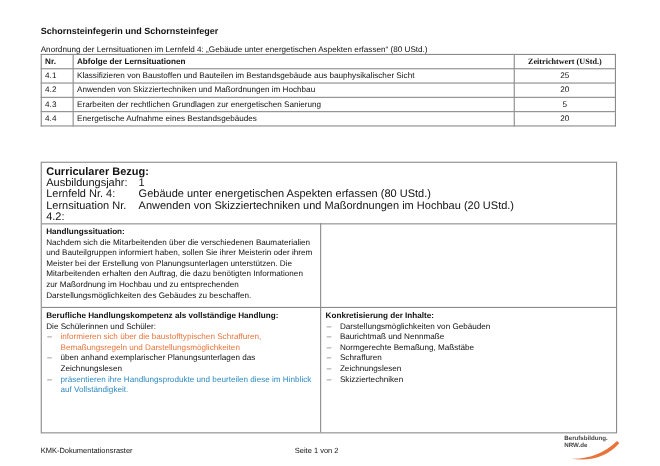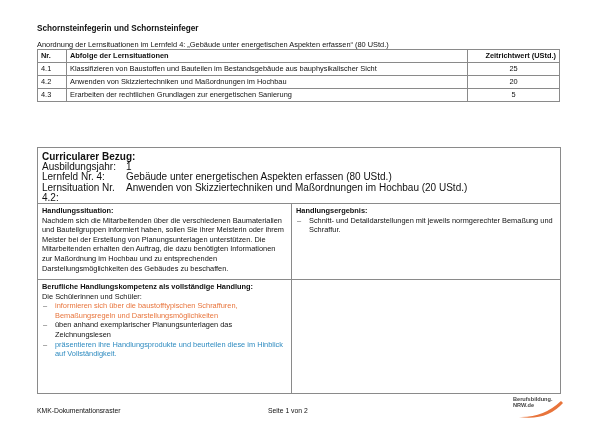--- a/index.html
+++ b/index.html
@@ -8,21 +8,21 @@
   .abs { position: absolute; }
   .title { left: 37px; top: 24px; font-size: 8.2px; font-weight: bold; }
   .caption { left: 37px; top: 40px; font-size: 7.4px; }
   table.ls { position: absolute; left: 37px; top: 49px; width: 523px;
              border-collapse: collapse; font-size: 7.4px; }
   table.ls td, table.ls th { border: 1px solid #8a8a8a; height: 12px; padding: 0 3px;
              line-height: 12px; text-align: left; font-weight: normal; }
   table.ls th { font-weight: bold; }
   table.ls .c-nr { width: 22px; }
   table.ls .c-time { width: 85px; text-align: center; }
-  table.ls th.c-time { text-align: right; }
+  table.ls th.c-time { text-align: center; font-family: Liberation Serif, serif; }
 
   .box { position: absolute; left: 37px; top: 147px; width: 522px; height: 245px;
          border: 1px solid #8a8a8a; }
   .hline { position: absolute; left: 0; width: 100%; height: 0; border-top: 1px solid #8a8a8a; }
   .vline { position: absolute; left: 253px; width: 0; border-left: 1px solid #8a8a8a; }
   .cur { position: absolute; left: 4px; top: 4px; font-size: 10px; line-height: 10.2px; }
   .cur .h { font-weight: bold; }
   .cur .row { display: flex; }
   .cur .lbl { width: 84px; }
   .cell { position: absolute; font-size: 7.4px; line-height: 9.6px; }
@@ -62,20 +62,25 @@
     <tr>
       <td class="c-nr">4.2</td>
       <td>Anwenden von Skizziertechniken und Maßordnungen im Hochbau</td>
       <td class="c-time">20</td>
     </tr>
     <tr>
       <td class="c-nr">4.3</td>
       <td>Erarbeiten der rechtlichen Grundlagen zur energetischen Sanierung</td>
       <td class="c-time">5</td>
     </tr>
+    <tr>
+      <td class="c-nr">4.4</td>
+      <td>Energetische Aufnahme eines Bestandsgebäudes</td>
+      <td class="c-time">20</td>
+    </tr>
   </tbody>
 </table>
 
 <div class="box">
   <div class="cur">
     <div class="h">Curricularer Bezug:</div>
     <div class="row">
       <span class="lbl">Ausbildungsjahr:</span>
       <span>1</span>
     </div>
@@ -91,37 +96,42 @@
 
   <div class="hline" style="top:55px;"></div>
   <div class="hline" style="top:131px;"></div>
   <div class="vline" style="top:55px; height:190px;"></div>
 
   <div class="cell" style="left:4px; top:58px; width:244px;">
     <div class="h">Handlungssituation:</div>
     <p style="hyphens:auto;" lang="de">Nachdem sich die Mitarbeitenden über die verschiedenen Baumaterialien und Bauteilgruppen informiert haben, sollen Sie ihrer Meisterin oder ihrem Meister bei der Erstellung von Planungsunterlagen unterstützen. Die Mitarbeitenden erhalten den Auftrag, die dazu benötigten Informationen zur Maßordnung im Hochbau und zu entsprechenden Darstellungsmöglichkeiten des Gebäudes zu beschaffen.</p>
   </div>
 
-  <div class="cell" style="left:258px; top:58px; width:258px;">
-    <div class="h">Handlungsergebnis:</div>
-    <ul class="dash">
-      <li>Schnitt- und Detaildarstellungen mit jeweils normgerechter Bemaßung und Schraffur.</li>
-    </ul>
-  </div>
 
   <div class="cell" style="left:4px; top:134px; width:244px;">
     <div class="h">Berufliche Handlungskompetenz als vollständige Handlung:</div>
     <div>Die Schülerinnen und Schüler:</div>
     <ul class="dash">
       <li class="orange">informieren sich über die baustofftypischen Schraffuren, Bemaßungsregeln und Darstellungsmöglichkeiten</li>
       <li>üben anhand exemplarischer Planungsunterlagen das Zeichnungslesen</li>
       <li class="blue">präsentieren ihre Handlungsprodukte und beurteilen diese im Hinblick auf Vollständigkeit.</li>
     </ul>
   </div>
 
+  <div class="cell" style="left:258px; top:134px; width:258px;">
+    <div class="h">Konkretisierung der Inhalte:</div>
+    <ul class="dash">
+      <li>Darstellungsmöglichkeiten von Gebäuden</li>
+      <li>Baurichtmaß und Nennmaße</li>
+      <li>Normgerechte Bemaßung, Maßstäbe</li>
+      <li>Schraffuren</li>
+      <li>Zeichnungslesen</li>
+      <li>Skizziertechniken</li>
+    </ul>
+  </div>
 </div>
 
 <div class="abs footer-left">KMK-Dokumentationsraster</div>
 <div class="abs footer-mid">Seite 1 von 2</div>
 <div class="abs logo">
   <div class="t">
     <div>Berufsbildung.</div>
     <div>NRW.de</div>
   </div>
   <svg width="50" height="26" style="position:absolute;left:0;top:0;">

